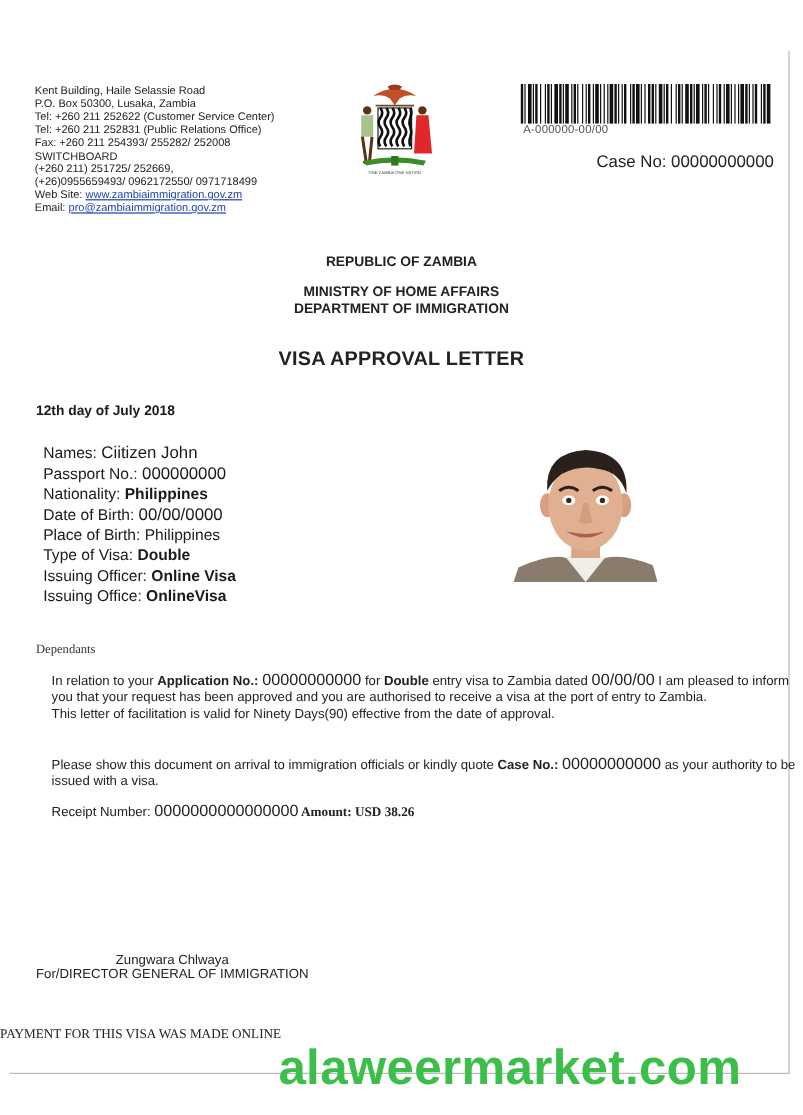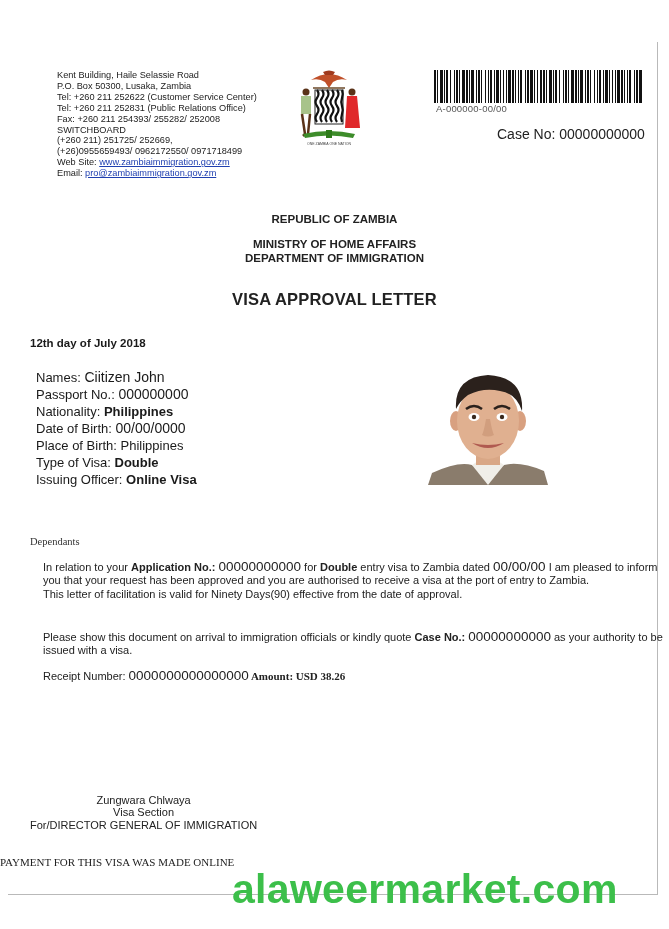--- a/index.html
+++ b/index.html
@@ -2,21 +2,21 @@
 <html><head>
 <meta charset="utf-8">
 <style>
   html, body { margin:0; padding:0; background:#ffffff; }
   body { width:669px; height:929px; position:relative; overflow:hidden;
          font-family:"Liberation Sans", sans-serif; color:#1a1a1a; }
   .abs { position:absolute; }
   .border-right { left:657px; top:42px; width:1px; height:853px; background:#b9b9b9; }
   .border-bottom { left:8px; top:894px; width:650px; height:1px; background:#b9b9b9; }
 
-  .contact { left:29px; top:70px; font-size:9.2px; line-height:10.9px; width:210px; color:#222;margin-left:28px; }
+  .contact { left:29px; top:70px; font-size:9.2px; line-height:10.9px; width:210px; color:#222; }
   .contact a { color:#1f3fb0; text-decoration:underline; }
 
   .coat { left:289px; top:66px; width:80px; height:82px; }
 
   .barcode { left:434px; top:70px; width:208px; height:33px; display:flex; align-items:stretch; gap:0; }
   .barcode span { display:block; background:#111; height:100%; }
   .barcode-num { left:436px; top:103px; font-size:9.5px; color:#555; letter-spacing:0.2px; }
   .caseno { left:497px; top:126px; font-size:14px; color:#222; }
 
   .center { left:0; width:669px; text-align:center; font-weight:bold; color:#222; }
@@ -246,20 +246,21 @@
 <div class="abs date">12th day of July 2018</div>
 
 <div class="abs fields">
   <div><span>Names: </span><span class="v num">Ciitizen John</span></div>
   <div><span>Passport No.: </span><span class="v num">000000000</span></div>
   <div><span>Nationality: </span><span class="v">Philippines</span></div>
   <div><span>Date of Birth: </span><span class="v num">00/00/0000</span></div>
   <div><span>Place of Birth: </span><span>Philippines</span></div>
   <div><span>Type of Visa: </span><span class="v">Double</span></div>
   <div><span>Issuing Officer: </span><span class="v">Online Visa</span></div>
+  <div><span>Issuing Office: </span><span class="v">OnlineVisa</span></div>
 </div>
 
 <div class="abs photo">
   <svg width="120" height="120" viewBox="0 0 120 120">
 
     <path d="M0 120 L4 108 Q30 96 44 100 L60 112 L76 100 Q92 96 116 106 L120 120Z" fill="#8a7c6c"></path>
     <path d="M44 100 L60 120 L76 100 L70 96 L50 96Z" fill="#f0eee8"></path>
 
     <rect x="48" y="86" width="24" height="14" fill="#d9a786"></rect>
 
@@ -294,19 +295,18 @@
 <div class="abs para p2">
   <span>Please show this document on arrival to immigration officials or kindly quote </span><b>Case No.: </b><span class="big">00000000000</span><span> as your authority to be issued with a visa.</span>
 </div>
 
 <div class="abs para p3">
   <span>Receipt Number: </span><span class="big">0000000000000000</span><span class="serif-b"> Amount: </span><span class="serif-b">USD 38.26</span>
 </div>
 
 <div class="abs sign">
   <div>Zungwara Chlwaya</div>
-  <div>Visa Section</div>
   <div>For/DIRECTOR GENERAL OF IMMIGRATION</div>
 </div>
 
 <div class="abs payment">PAYMENT FOR THIS VISA WAS MADE ONLINE</div>
 
 <div class="abs watermark">alaweermarket.com</div>
 
 </body></html>

